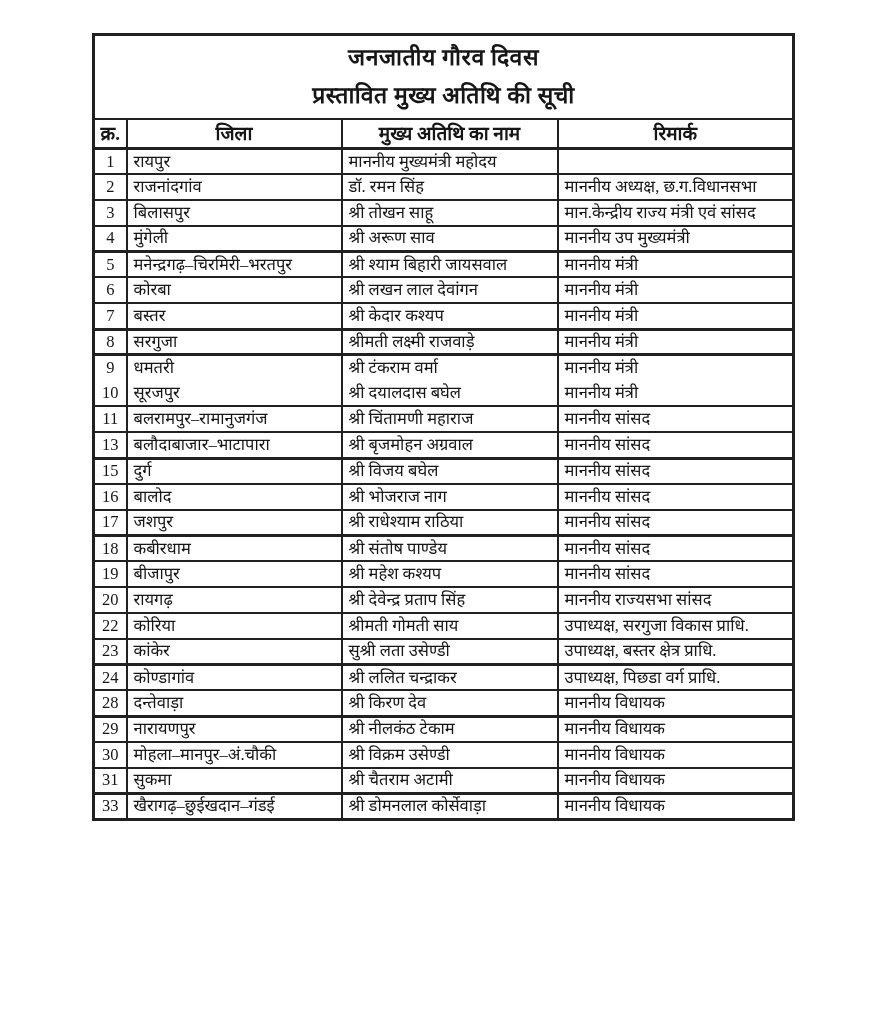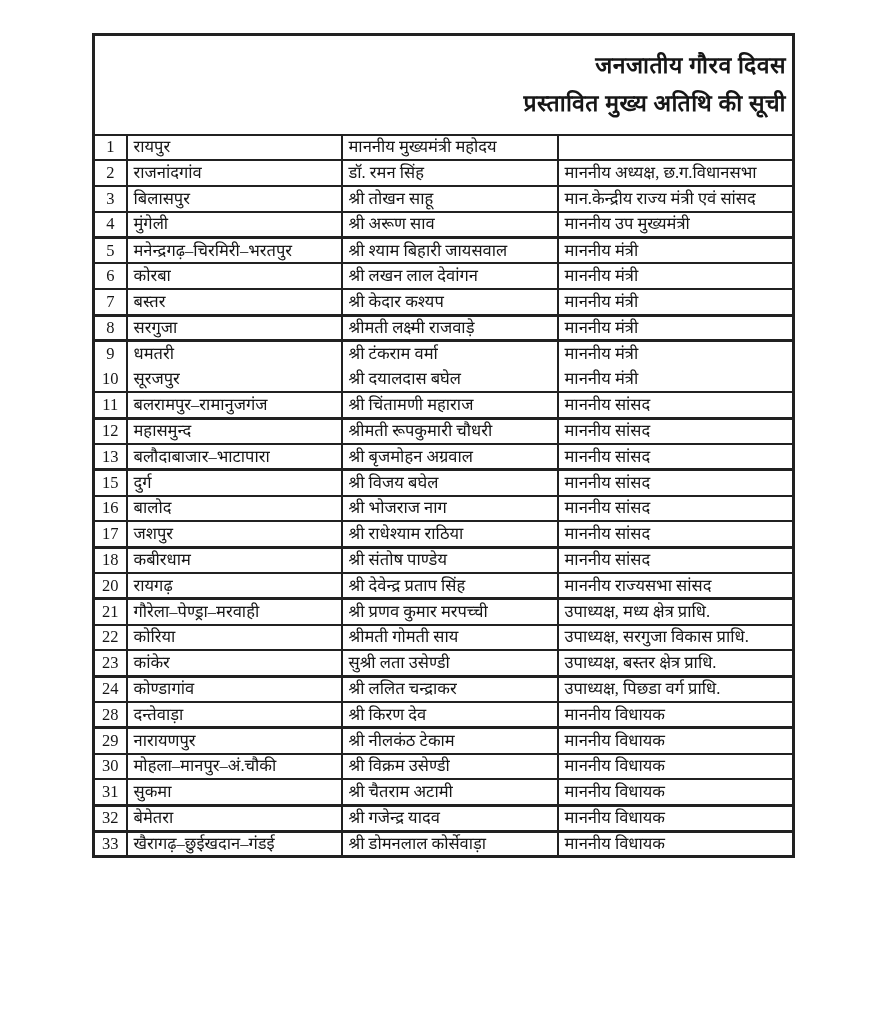--- a/index.html
+++ b/index.html
@@ -32,22 +32,22 @@
   }
   .guest-table td,.guest-table th{
     border:2px solid var(--border);
     padding:1px 6px;
     vertical-align:middle;
     color:var(--text);
     overflow:hidden;
     white-space:nowrap;
   }
   .title-cell{
-    height:100px;
-    text-align:right;
+    height:84px;
+    text-align:center;
     border-bottom:3px solid var(--border);
     padding:4px 0;
     margin-top:40px;
   }
   .title-line{
     font-weight:bold;
     font-size:23px;
     line-height:38px;
     letter-spacing:0.5px;
   }
@@ -78,20 +78,26 @@
       <col style="width:216px">
       <col style="width:236px">
     </colgroup>
     <thead>
       <tr>
         <td class="title-cell" colspan="4">
           <div class="title-line">जनजातीय गौरव दिवस</div>
           <div class="title-line">प्रस्तावित मुख्य अतिथि की सूची</div>
         </td>
       </tr>
+      <tr class="header-row">
+        <th>क्र.</th>
+        <th>जिला</th>
+        <th>मुख्य अतिथि का नाम</th>
+        <th>रिमार्क</th>
+      </tr>
     </thead>
     <tbody>
         <tr>
           <td class="col-sno">1</td>
           <td class="col-district">रायपुर</td>
           <td class="col-guest">माननीय मुख्यमंत्री महोदय</td>
           <td class="col-remark"></td>
         </tr>
         <tr>
           <td class="col-sno">2</td>
@@ -146,26 +152,20 @@
           <td class="col-district">सूरजपुर</td>
           <td class="col-guest">श्री दयालदास बघेल</td>
           <td class="col-remark">माननीय मंत्री</td>
         </tr>
         <tr>
           <td class="col-sno">11</td>
           <td class="col-district">बलरामपुर–रामानुजगंज</td>
           <td class="col-guest">श्री चिंतामणी महाराज</td>
           <td class="col-remark">माननीय सांसद</td>
         </tr>
-        <tr class="thick-top">
-          <td class="col-sno">12</td>
-          <td class="col-district">महासमुन्द</td>
-          <td class="col-guest">श्रीमती रूपकुमारी चौधरी</td>
-          <td class="col-remark">माननीय सांसद</td>
-        </tr>
         <tr>
           <td class="col-sno">13</td>
           <td class="col-district">बलौदाबाजार–भाटापारा</td>
           <td class="col-guest">श्री बृजमोहन अग्रवाल</td>
           <td class="col-remark">माननीय सांसद</td>
         </tr>
         <tr class="thick-top">
           <td class="col-sno">15</td>
           <td class="col-district">दुर्ग</td>
           <td class="col-guest">श्री विजय बघेल</td>
@@ -180,34 +180,34 @@
         <tr>
           <td class="col-sno">17</td>
           <td class="col-district">जशपुर</td>
           <td class="col-guest">श्री राधेश्याम राठिया</td>
           <td class="col-remark">माननीय सांसद</td>
         </tr>
         <tr class="thick-top">
           <td class="col-sno">18</td>
           <td class="col-district">कबीरधाम</td>
           <td class="col-guest">श्री संतोष पाण्डेय</td>
+          <td class="col-remark">माननीय सांसद</td>
+        </tr>
+        <tr>
+          <td class="col-sno">19</td>
+          <td class="col-district">बीजापुर</td>
+          <td class="col-guest">श्री महेश कश्यप</td>
           <td class="col-remark">माननीय सांसद</td>
         </tr>
         <tr>
           <td class="col-sno">20</td>
           <td class="col-district">रायगढ़</td>
           <td class="col-guest">श्री देवेन्द्र प्रताप सिंह</td>
           <td class="col-remark">माननीय राज्यसभा सांसद</td>
         </tr>
-        <tr class="thick-top">
-          <td class="col-sno">21</td>
-          <td class="col-district">गौरेला–पेण्ड्रा–मरवाही</td>
-          <td class="col-guest">श्री प्रणव कुमार मरपच्ची</td>
-          <td class="col-remark">उपाध्यक्ष, मध्य क्षेत्र प्राधि.</td>
-        </tr>
         <tr>
           <td class="col-sno">22</td>
           <td class="col-district">कोरिया</td>
           <td class="col-guest">श्रीमती गोमती साय</td>
           <td class="col-remark">उपाध्यक्ष, सरगुजा विकास प्राधि.</td>
         </tr>
         <tr>
           <td class="col-sno">23</td>
           <td class="col-district">कांकेर</td>
           <td class="col-guest">सुश्री लता उसेण्डी</td>
@@ -234,26 +234,20 @@
         <tr>
           <td class="col-sno">30</td>
           <td class="col-district">मोहला–मानपुर–अं.चौकी</td>
           <td class="col-guest">श्री विक्रम उसेण्डी</td>
           <td class="col-remark">माननीय विधायक</td>
         </tr>
         <tr>
           <td class="col-sno">31</td>
           <td class="col-district">सुकमा</td>
           <td class="col-guest">श्री चैतराम अटामी</td>
-          <td class="col-remark">माननीय विधायक</td>
-        </tr>
-        <tr class="thick-top">
-          <td class="col-sno">32</td>
-          <td class="col-district">बेमेतरा</td>
-          <td class="col-guest">श्री गजेन्द्र यादव</td>
           <td class="col-remark">माननीय विधायक</td>
         </tr>
         <tr class="thick-top">
           <td class="col-sno">33</td>
           <td class="col-district">खैरागढ़–छुईखदान–गंडई</td>
           <td class="col-guest">श्री डोमनलाल कोर्सेवाड़ा</td>
           <td class="col-remark">माननीय विधायक</td>
         </tr>
       </tbody>
   </table>

